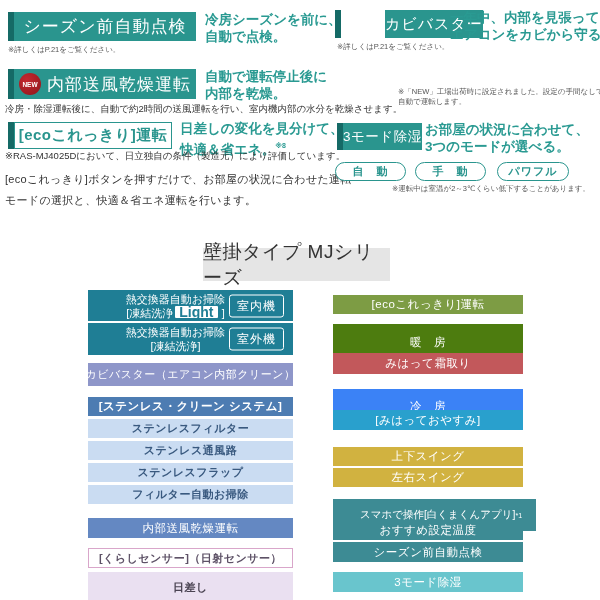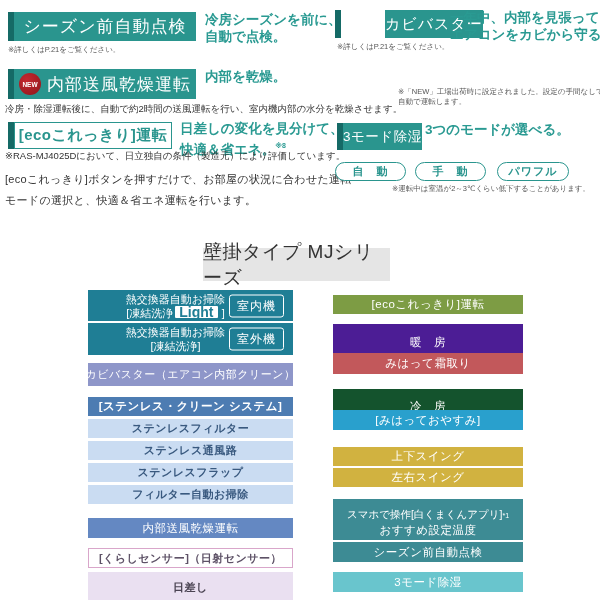--- a/index.html
+++ b/index.html
@@ -101,20 +101,21 @@
   <div class="abs note" style="left:337px; top:42px;">※詳しくはP.21をご覧ください。</div>
 
   <div class="abs ftitle" style="left:8px; top:69px; width:188px; height:30px;">
     <div class="fbar"></div>
     <div class="fbox" style="font-size:17px;">
       <span class="new-badge">NEW</span>
       <span>内部送風乾燥運転</span>
     </div>
   </div>
   <div class="abs caption" style="left:205px; top:68px;">
+    <div>自動で運転停止後に</div>
     <div>内部を乾燥。</div>
   </div>
   <div class="abs body-text" style="left:5px; top:103px;">冷房・除湿運転後に、自動で約2時間の送風運転を行い、室内機内部の水分を乾燥させます。</div>
   <div class="abs note" style="left:398px; top:87px;">
     <div>※「NEW」工場出荷時に設定されました。設定の手間なしで</div>
     <div>自動で運転します。</div>
   </div>
 
   <div class="abs ftitle" style="left:8px; top:122px; width:164px; height:27px;">
     <div class="fbar"></div>
@@ -130,20 +131,21 @@
   <div class="abs body-text-lg" style="left:5px; top:169px;">
     <div>[ecoこれっきり]ボタンを押すだけで、お部屋の状況に合わせた運転</div>
     <div>モードの選択と、快適＆省エネ運転を行います。</div>
   </div>
 
   <div class="abs ftitle" style="left:337px; top:123px; width:81px; height:27px;">
     <div class="fbar"></div>
     <div class="fbox" style="font-size:13.5px; letter-spacing:0.5px;">3モード除湿</div>
   </div>
   <div class="abs caption" style="left:425px; top:121px;">
+    <div>お部屋の状況に合わせて、</div>
     <div>3つのモードが選べる。</div>
   </div>
   <div class="abs pill" style="left:335px; top:162px; width:69px; height:17px;">自　動</div>
   <div class="abs pill" style="left:415px; top:162px; width:69px; height:17px;">手　動</div>
   <div class="abs pill" style="left:497px; top:162px; width:70px; height:17px;">パワフル</div>
   <div class="abs note" style="left:392px; top:184px;">※運転中は室温が2～3℃くらい低下することがあります。</div>
 
   <div class="abs series-box" style="left:203px; top:248px; width:187px; height:33px;">壁掛タイプ MJシリーズ</div>
 
   <div class="tag lcol frost" style="top: 290px; height: 31px; background-color: rgb(31, 126, 149);">
@@ -168,27 +170,27 @@
   <div class="tag lcol light-row" style="top: 419px; height: 19px; background-color: rgb(202, 220, 242);">ステンレスフィルター</div>
   <div class="tag lcol light-row" style="top: 441px; height: 19px; background-color: rgb(202, 220, 242);">ステンレス通風路</div>
   <div class="tag lcol light-row" style="top: 463px; height: 19px; background-color: rgb(202, 220, 242);">ステンレスフラップ</div>
   <div class="tag lcol light-row" style="top: 485px; height: 19px; background-color: rgb(202, 220, 242);">フィルター自動お掃除</div>
 
   <div class="tag lcol" style="top: 518px; height: 20px; background-color: rgb(100, 136, 194);">内部送風乾燥運転</div>
   <div class="tag lcol sensor-row" style="top:548px; height:20px; background:#fff;">[くらしセンサー]（日射センサー）</div>
   <div class="tag lcol sun-row" style="top: 572px; height: 31px; background-color: rgb(234, 224, 241);">日差し</div>
 
   <div class="tag rcol" style="top: 295px; height: 19px; background-color: rgb(125, 156, 68);">[ecoこれっきり]運転</div>
-  <div class="tag rcol" style="top: 324px; height: 36px; background-color: #4c1d95;">暖　房</div>
+  <div class="tag rcol" style="top: 324px; height: 36px; background-color: #4d7c0f;">暖　房</div>
   <div class="tag rcol" style="top: 353px; height: 21px; background-color: rgb(194, 88, 91);">みはって霜取り</div>
-  <div class="tag rcol" style="top: 389px; height: 35px; background-color: #14532d; font-family: Liberation Serif, serif;">冷　房</div>
+  <div class="tag rcol" style="top: 389px; height: 35px; background-color: #3b82f6; font-family: Liberation Serif, serif;">冷　房</div>
   <div class="tag rcol" style="top: 410px; height: 20px; background-color: rgb(41, 160, 205);">[みはっておやすみ]</div>
   <div class="tag rcol" style="top: 447px; height: 19px; background-color: rgb(209, 178, 64);">上下スイング</div>
   <div class="tag rcol" style="top: 468px; height: 19px; background-color: rgb(209, 178, 64);">左右スイング</div>
-  <div class="tag rcol app-row" style="top: 499px; height: 32px; background-color: rgb(61, 139, 148);">
+  <div class="tag rcol app-row" style="top: 499px; height: 32px; background-color: rgb(61, 139, 148); padding-left: 13px;">
     <span>スマホで操作[白くまくんアプリ]</span>
       <span class="sup">*1</span>
   </div>
   <div class="tag rcol" style="top: 521px; height: 19px; background-color: rgb(61, 139, 148);">おすすめ設定温度</div>
   <div class="tag rcol" style="top: 542px; height: 20px; background-color: rgb(61, 139, 148);">シーズン前自動点検</div>
   <div class="tag rcol" style="top: 572px; height: 20px; background-color: rgb(105, 197, 205);">3モード除湿</div>
 
 </div>
 
 </body></html>

